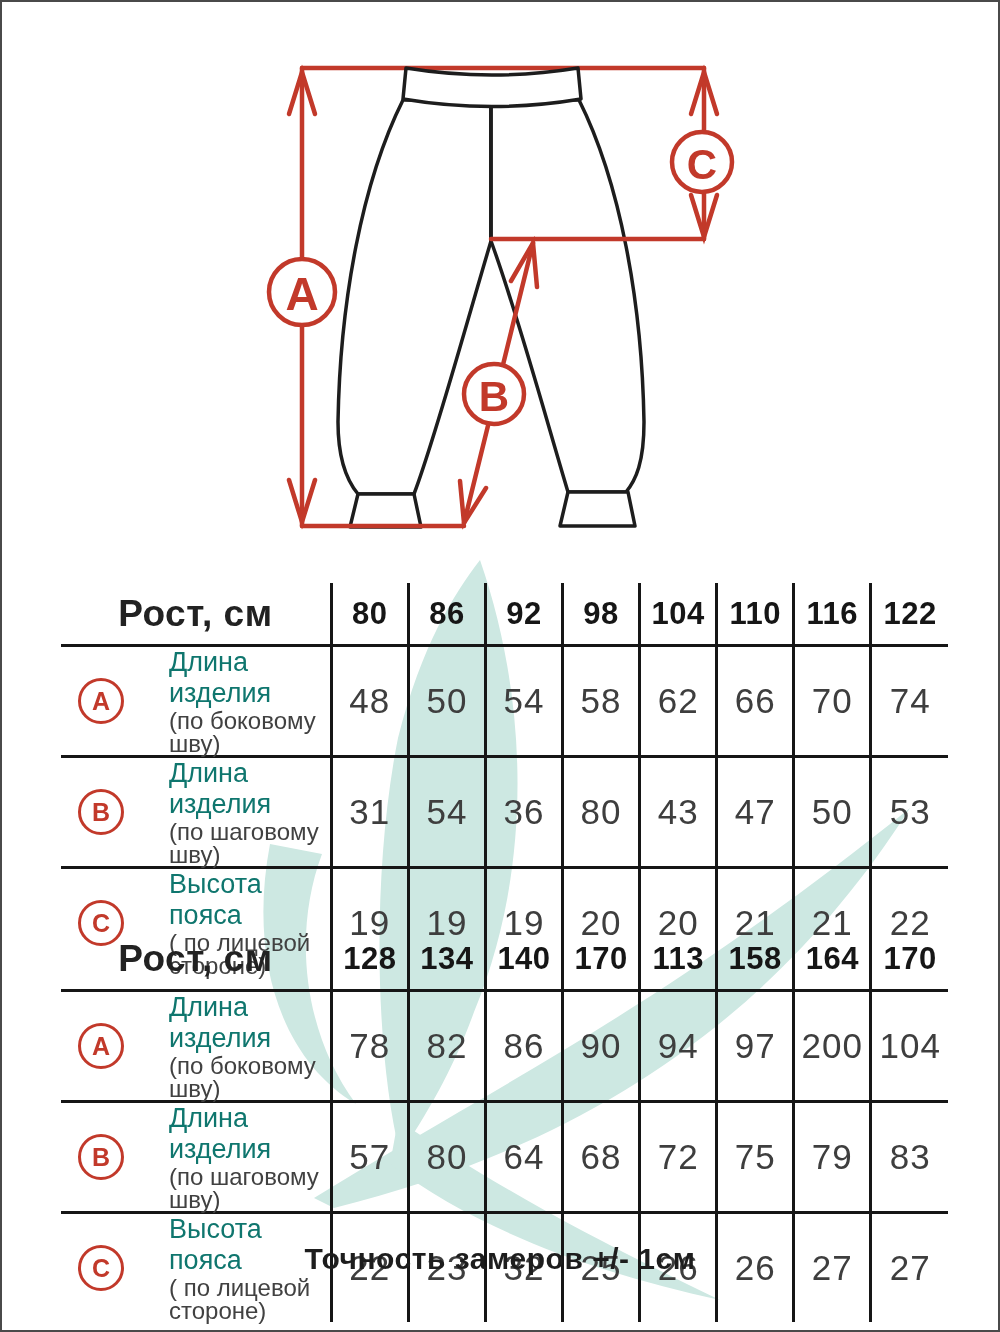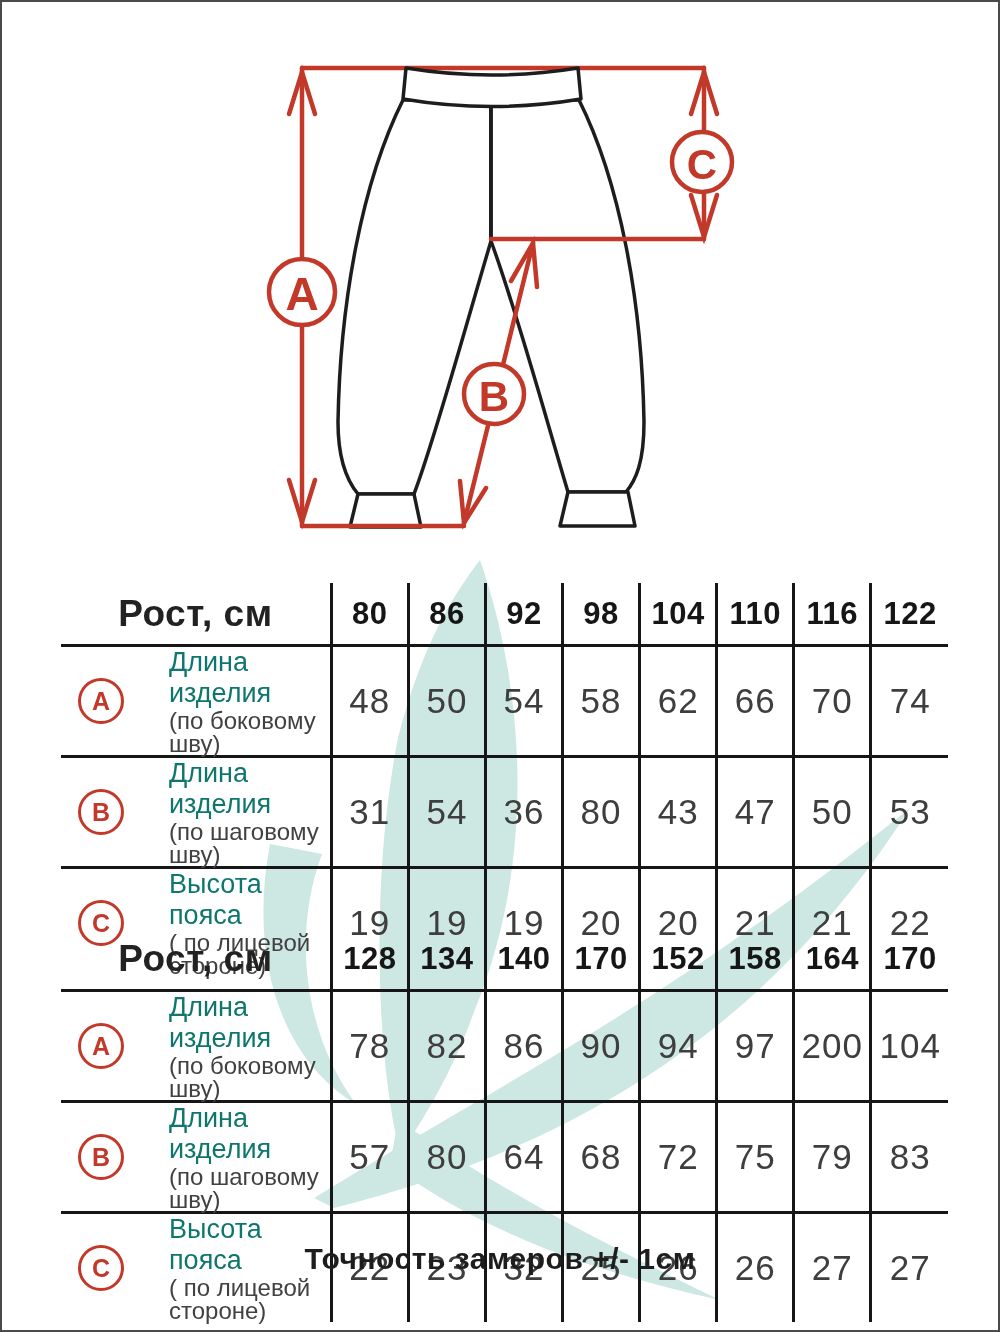--- a/index.html
+++ b/index.html
@@ -204,21 +204,21 @@
         <col style="width:77px">
         <col style="width:77px">
     </colgroup>
     <tbody>
         <tr class="r-head">
       <td class="row-head-label">Рост, см</td>
       <td class="col-head">128</td>
       <td class="col-head">134</td>
       <td class="col-head">140</td>
       <td class="col-head">170</td>
-      <td class="col-head">152</td>
+      <td class="col-head">113</td>
       <td class="col-head">158</td>
       <td class="col-head">164</td>
       <td class="col-head">170</td>
     </tr>
     <tr class="r-a">
       <td class="row-label">
         <span class="marker-circle">A</span>
         <div class="label-main">Длина изделия</div>
         <div class="label-sub">(по боковому шву)</div>
       </td>

